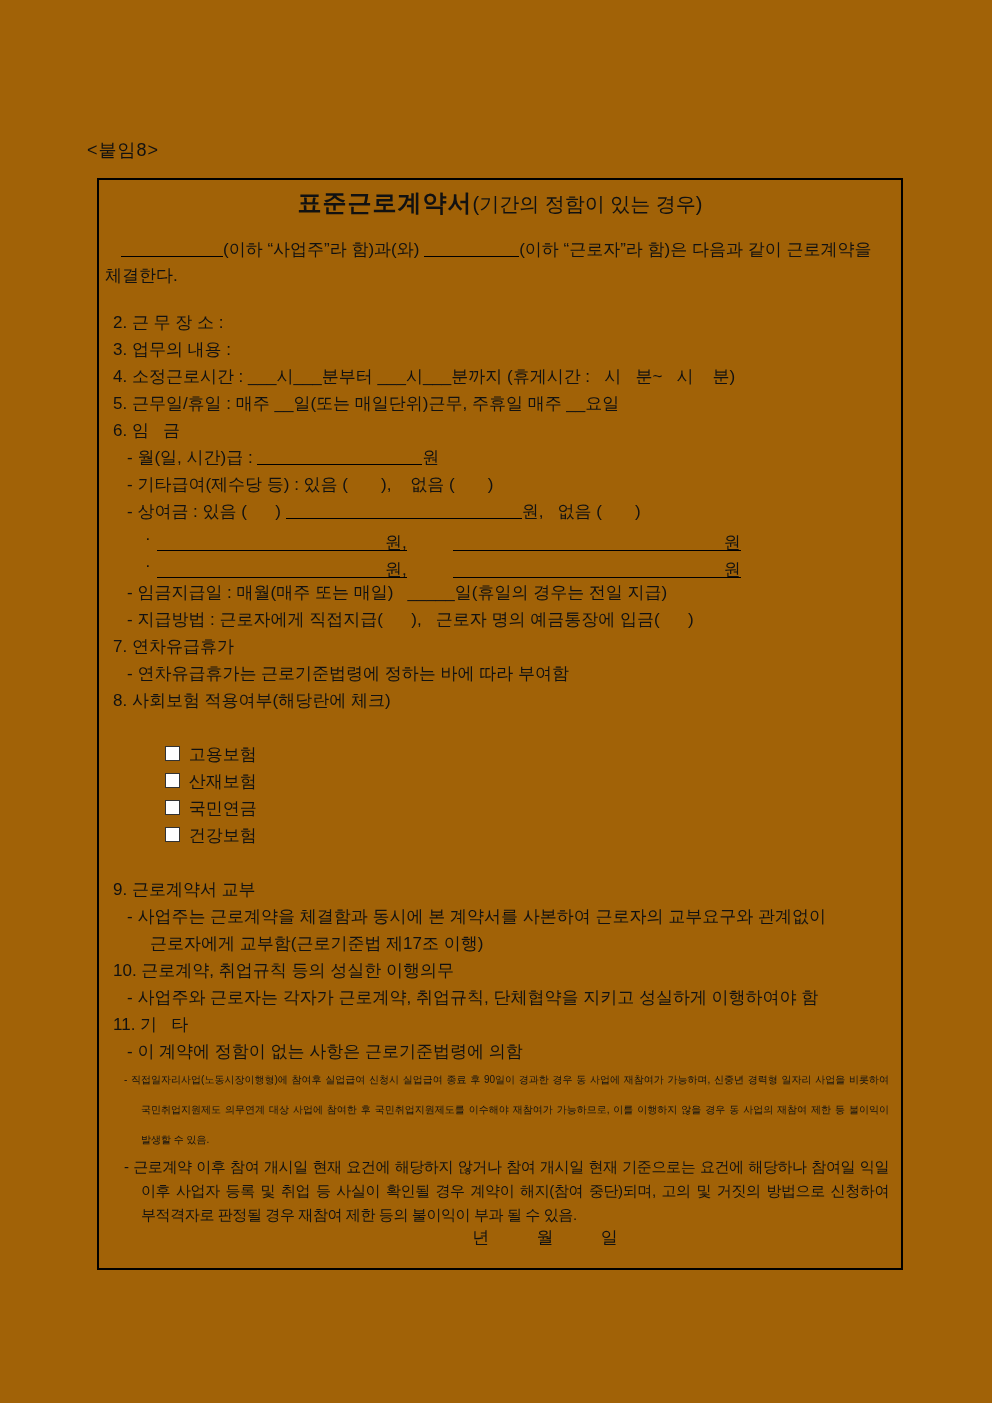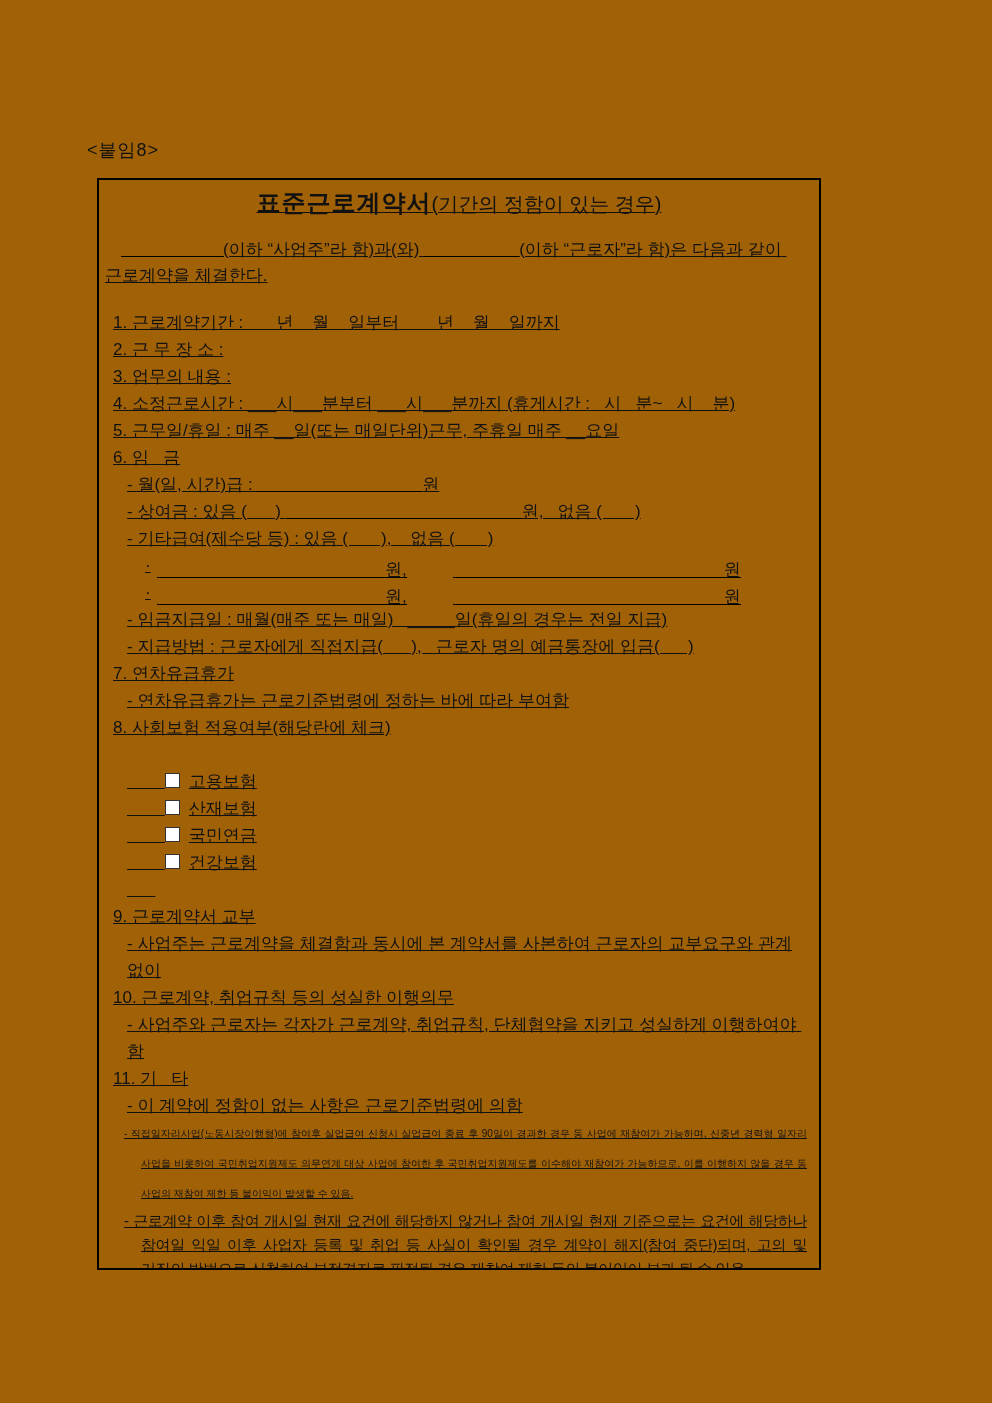--- a/index.html
+++ b/index.html
@@ -10,25 +10,24 @@
   }
   .sheet { position:absolute; inset:0; background:#a16207; }
 
   .attach-label {
     position:absolute; left:87px; top:138px;
     font-size:18px; letter-spacing:1px;
   }
 
   .doc-box {
     position:absolute; left:97px; top:178px;
-    width:724px; height:1092px;
+    width:806px; height:1092px;
     border:2px solid #000; box-sizing:border-box;
     padding:4px 12px 0 12px;
     overflow:hidden;
-    text-decoration:underline;
   }
 
   .doc-title { text-align:center; line-height:34px; margin-top:2px; white-space:pre; }
   .t-main { font-size:24px; font-weight:bold; letter-spacing:1px; }
   .t-sub  { font-size:20px; }
 
   .intro {
     margin:14px 0 0 -6px; font-size:17px; line-height:26px;
     white-space:pre-wrap; text-indent:16px; word-break:keep-all;
   }
@@ -82,32 +81,31 @@
 
   <div class="attach-label">&lt;붙임8&gt;</div>
 
   <div class="doc-box">
 
     <div class="doc-title"><span class="t-main">표준근로계약서</span><span class="t-sub">(기간의 정함이 있는 경우)</span></div>
 
     <p class="intro"><span class="blank w102"></span><span>(이하 “사업주”라 함)과(와) </span><span class="blank w95"></span><span>(이하 “근로자”라 함)은 다음과 같이 근로계약을 체결한다.</span></p>
 
     <div class="main-lines">
-      <div class="line">1. 근로계약기간 :       년    월    일부터        년    월    일까지</div>
       <div class="line">2. 근 무 장 소 :</div>
       <div class="line">3. 업무의 내용 :</div>
       <div class="line">4. 소정근로시간 : ___시___분부터 ___시___분까지 (휴게시간 :   시   분~   시    분)</div>
       <div class="line">5. 근무일/휴일 : 매주 __일(또는 매일단위)근무, 주휴일 매주 __요일</div>
       <div class="line">6. 임   금</div>
 
       <div class="line sub"><span>- 월(일, 시간)급 : </span><span class="blank w165"></span><span>원</span></div>
 
+      <div class="line sub">- 기타급여(제수당 등) : 있음 (       ),    없음 (       )</div>
+
       <div class="line sub"><span>- 상여금 : 있음 (      ) </span><span class="blank w236"></span><span>원,   없음 (       )</span></div>
-
-      <div class="line sub">- 기타급여(제수당 등) : 있음 (       ),    없음 (       )</div>
 
       <div class="line bullet-row"><span>·</span><span class="blank-filled bf1"><span>원,</span></span><span class="blank-filled bf2"><span>원</span></span></div>
 
       <div class="line bullet-row"><span>·</span><span class="blank-filled bf1"><span>원,</span></span><span class="blank-filled bf2"><span>원</span></span></div>
 
       <div class="line sub">- 임금지급일 : 매월(매주 또는 매일)   _____일(휴일의 경우는 전일 지급)</div>
       <div class="line sub">- 지급방법 : 근로자에게 직접지급(      ),   근로자 명의 예금통장에 입금(      )</div>
 
       <div class="line">7. 연차유급휴가</div>
       <div class="line sub">- 연차유급휴가는 근로기준법령에 정하는 바에 따라 부여함</div>
@@ -115,20 +113,21 @@
       <div class="line">8. 사회보험 적용여부(해당란에 체크)</div>
       <div class="line cb-row">
         <span class="cb-group"><span class="cb-box"></span><span>고용보험</span></span>
         <span class="cb-group"><span class="cb-box"></span><span>산재보험</span></span>
         <span class="cb-group"><span class="cb-box"></span><span>국민연금</span></span>
         <span class="cb-group"><span class="cb-box"></span><span>건강보험</span></span>
       </div>
 
       <div class="line">9. 근로계약서 교부</div>
       <div class="line sub">- 사업주는 근로계약을 체결함과 동시에 본 계약서를 사본하여 근로자의 교부요구와 관계없이</div>
+      <div class="line sub2">근로자에게 교부함(근로기준법 제17조 이행)</div>
 
       <div class="line">10. 근로계약, 취업규칙 등의 성실한 이행의무</div>
       <div class="line sub">- 사업주와 근로자는 각자가 근로계약, 취업규칙, 단체협약을 지키고 성실하게 이행하여야 함</div>
 
       <div class="line">11. 기   타</div>
       <div class="line sub">- 이 계약에 정함이 없는 사항은 근로기준법령에 의함</div>
     </div>
 
     <div class="para">- 직접일자리사업(노동시장이행형)에 참여후 실업급여 신청시 실업급여 종료 후 90일이 경과한 경우 동 사업에 재참여가 가능하며, 신중년 경력형 일자리 사업을 비롯하여 국민취업지원제도 의무연계 대상 사업에 참여한 후 국민취업지원제도를 이수해야 재참여가 가능하므로, 이를 이행하지 않을 경우 동 사업의 재참여 제한 등 불이익이 발생할 수 있음.</div>
     <div class="para condensed">- 근로계약 이후 참여 개시일 현재 요건에 해당하지 않거나 참여 개시일 현재 기준으로는 요건에 해당하나 참여일 익일 이후 사업자 등록 및 취업 등 사실이 확인될 경우 계약이 해지(참여 중단)되며, 고의 및 거짓의 방법으로 신청하여 부적격자로 판정될 경우 재참여 제한 등의 불이익이 부과 될 수 있음.</div>

